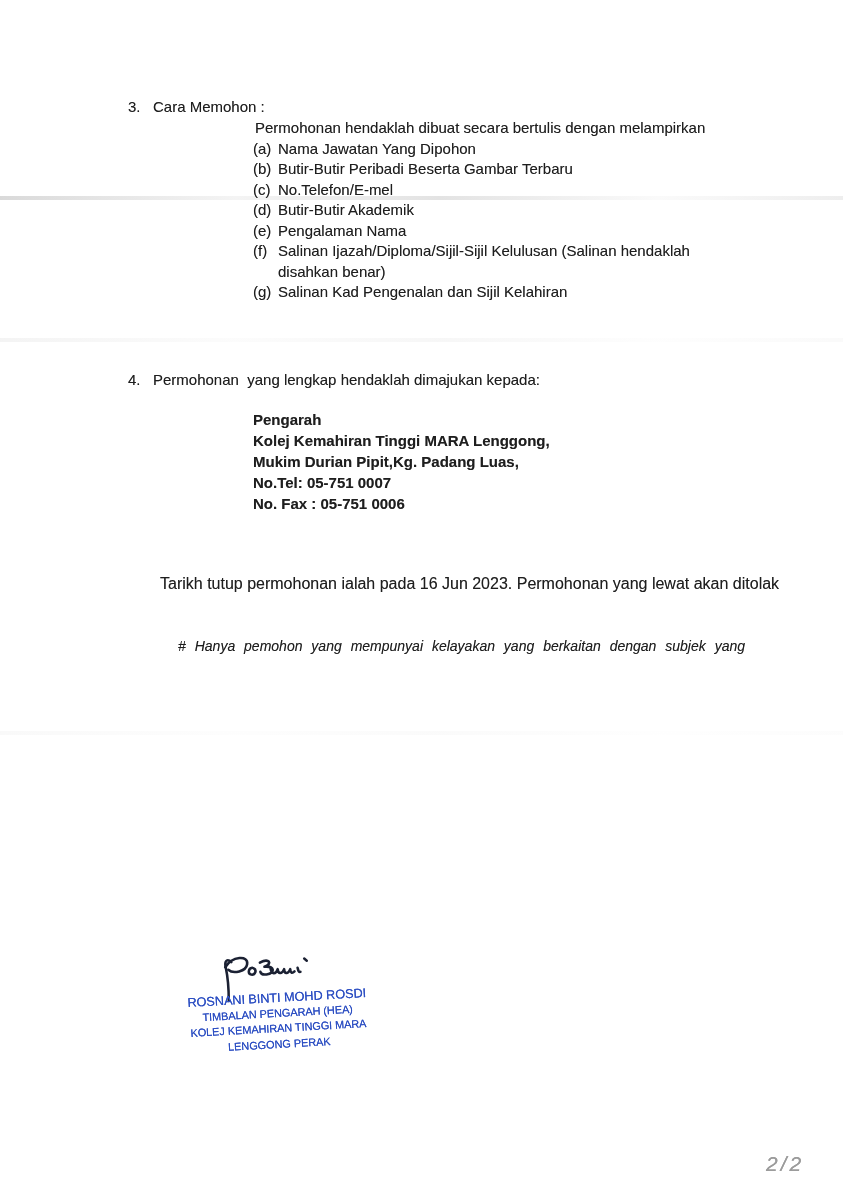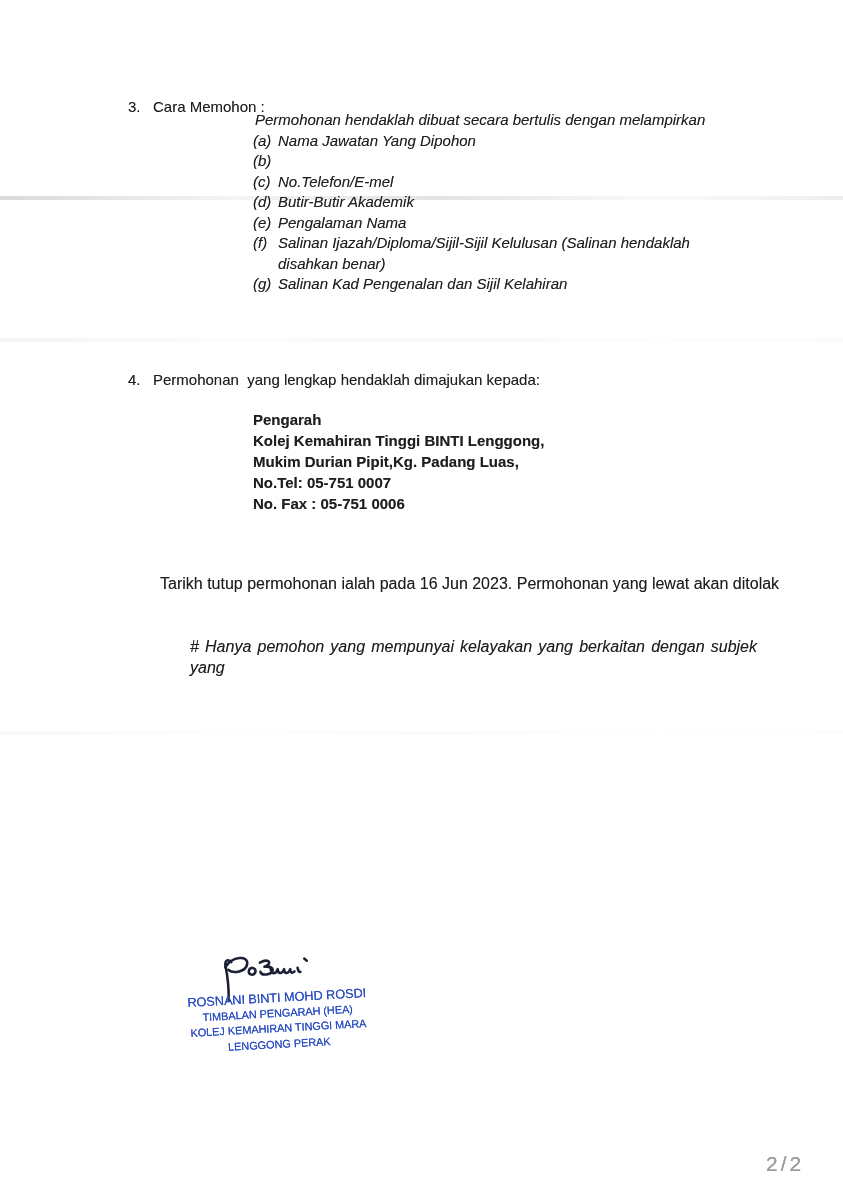--- a/index.html
+++ b/index.html
@@ -23,36 +23,36 @@
       rgba(198,198,198,0.30) 100%);
   }
   .streak-1 { top: 196px; }
   .streak-2 { top: 338px; opacity: 0.30; }
   .streak-3 { top: 731px; opacity: 0.16; }
 
   .sec-heading { position: absolute; display: flex; font-size: 15px; line-height: 20px; }
   .sec-num { width: 25px; }
   .ws-pre { white-space: pre-wrap; }
 
-  .sec3-body { position: absolute; left: 253px; top: 110px; font-size: 15px; line-height: 20.5px; font-style: italic; }
+  .sec3-body { position: absolute; left: 253px; top: 118px; font-size: 15px; line-height: 20.5px; }
   .intro-line { padding-left: 2px; }
   .list-row { display: flex; }
   .list-marker { width: 25px; flex: 0 0 25px; }
   .list-text { max-width: 458px; }
 
   .address-block {
     position: absolute; left: 253px; top: 409px;
     font-size: 15px; font-weight: bold; line-height: 21px;
   }
 
   .closing-line { position: absolute; left: 160px; top: 574px; font-size: 16px; line-height: 20px; }
 
   .note-block {
     position: absolute; left: 178px; top: 636px; width: 567px;
-    font-size: 16px; font-style: italic; line-height: 21px; margin-left: 12px;
+    font-size: 14px; font-style: italic; line-height: 21px;
   }
   .note-line { text-align: justify; text-align-last: justify; }
   .note-line.last { text-align-last: left; }
   .note-bold { font-weight: bold; }
 
   .signature-block { position: absolute; left: 0; top: 0; }
   .signature-scribble {
     position: absolute; left: 216px; top: 953px;
     color: var(--ink, #1b2133);
   }
@@ -65,21 +65,21 @@
     text-align: center;
     transform: rotate(-3.2deg);
     color: var(--stamp_blue, #2e50c3);
     text-shadow: 0 0 0.6px currentColor;
   }
   .stamp-name { font-size: 12.8px; line-height: 17px; letter-spacing: -0.1px; }
   .stamp-line { font-size: 11px; line-height: 15.3px; letter-spacing: -0.1px; }
 
   .page-number {
     position: absolute; left: 766px; top: 1152px;
-    font-size: 21px; letter-spacing: 3px;
+    font-size: 21px; font-style: italic; letter-spacing: 3px;
     color: var(--page_number_gray, #9c9c9c);
     text-align: center;
   }
 </style>
 </head>
 <body>
 
 <div class="page doc-text">
 
   <div class="streak streak-1"></div>
@@ -93,20 +93,21 @@
 
   <div class="sec3-body">
     <div class="intro-line">Permohonan hendaklah dibuat secara bertulis dengan melampirkan</div>
 
     <div class="list-row">
       <span class="list-marker">(a)</span>
       <span class="list-text">Nama Jawatan Yang Dipohon</span>
     </div>
     <div class="list-row">
       <span class="list-marker">(b)</span>
+      <span class="list-text">Butir-Butir Peribadi Beserta Gambar Terbaru</span>
     </div>
     <div class="list-row">
       <span class="list-marker">(c)</span>
       <span class="list-text">No.Telefon/E-mel</span>
     </div>
     <div class="list-row">
       <span class="list-marker">(d)</span>
       <span class="list-text">Butir-Butir Akademik</span>
     </div>
     <div class="list-row">
@@ -123,21 +124,21 @@
     </div>
   </div>
 
   <div class="sec-heading" style="left:128px; top:370px;">
     <span class="sec-num">4.</span>
     <span class="ws-pre">Permohonan  yang lengkap hendaklah dimajukan kepada:</span>
   </div>
 
   <div class="address-block">
     <div>Pengarah</div>
-    <div>Kolej Kemahiran Tinggi BINTI Lenggong,</div>
+    <div>Kolej Kemahiran Tinggi MARA Lenggong,</div>
     <div>Mukim Durian Pipit,Kg. Padang Luas,</div>
     <div>No.Tel: 05-751 0007</div>
     <div>No. Fax : 05-751 0006</div>
   </div>
 
   <div class="closing-line">Tarikh tutup permohonan ialah pada 16 Jun 2023. Permohonan yang lewat akan ditolak</div>
 
   <div class="note-block">
     <div class="note-line"># Hanya pemohon yang mempunyai kelayakan yang berkaitan dengan subjek yang</div>
   </div>

